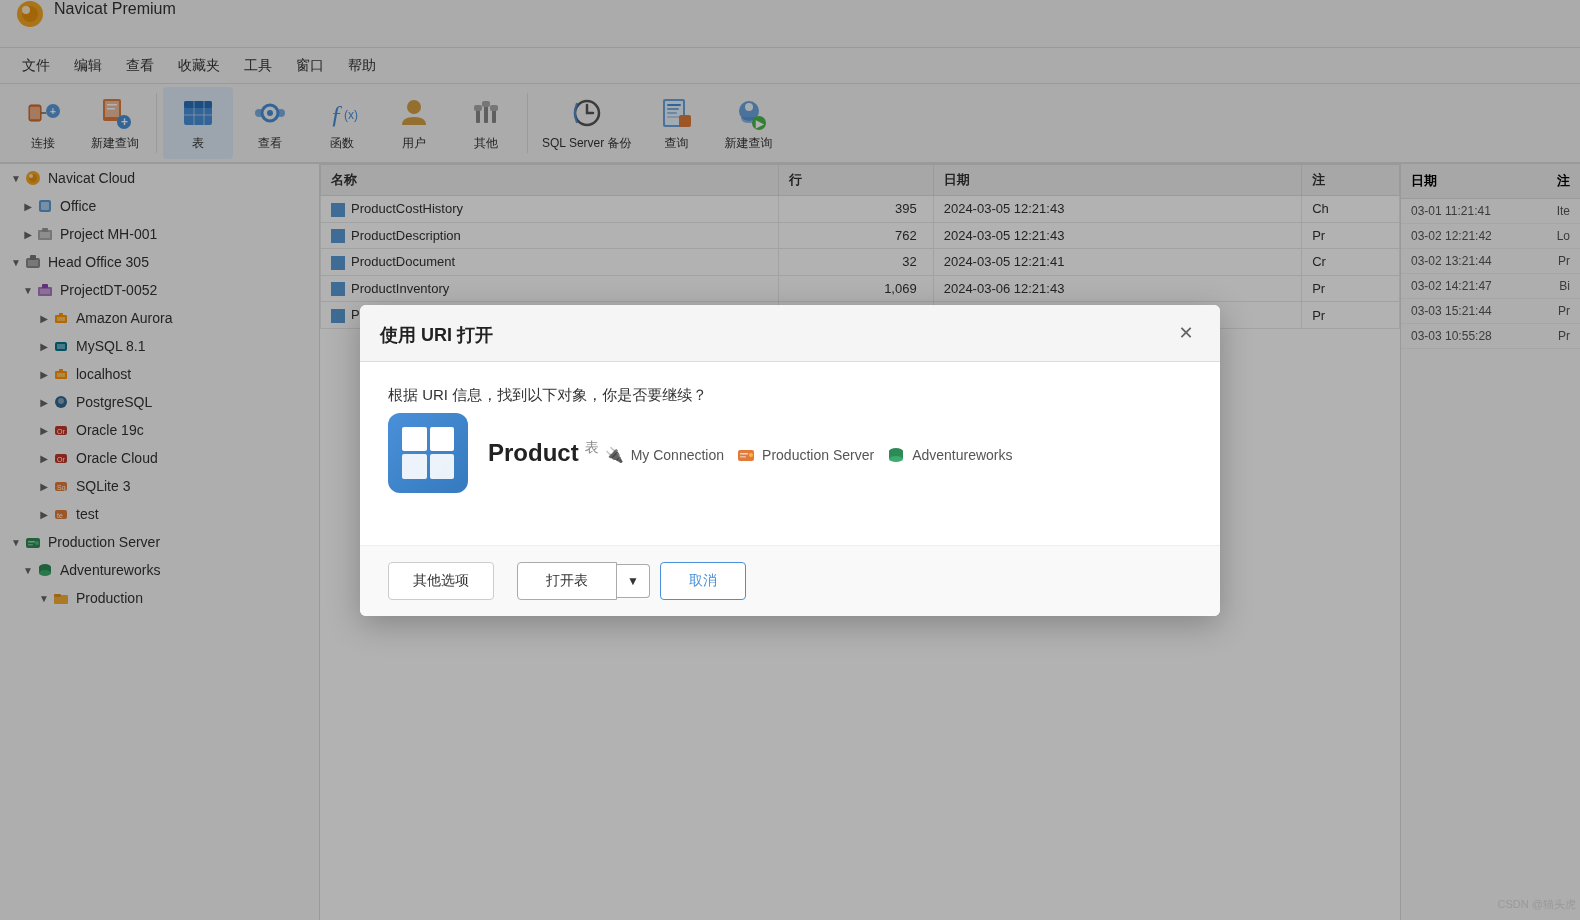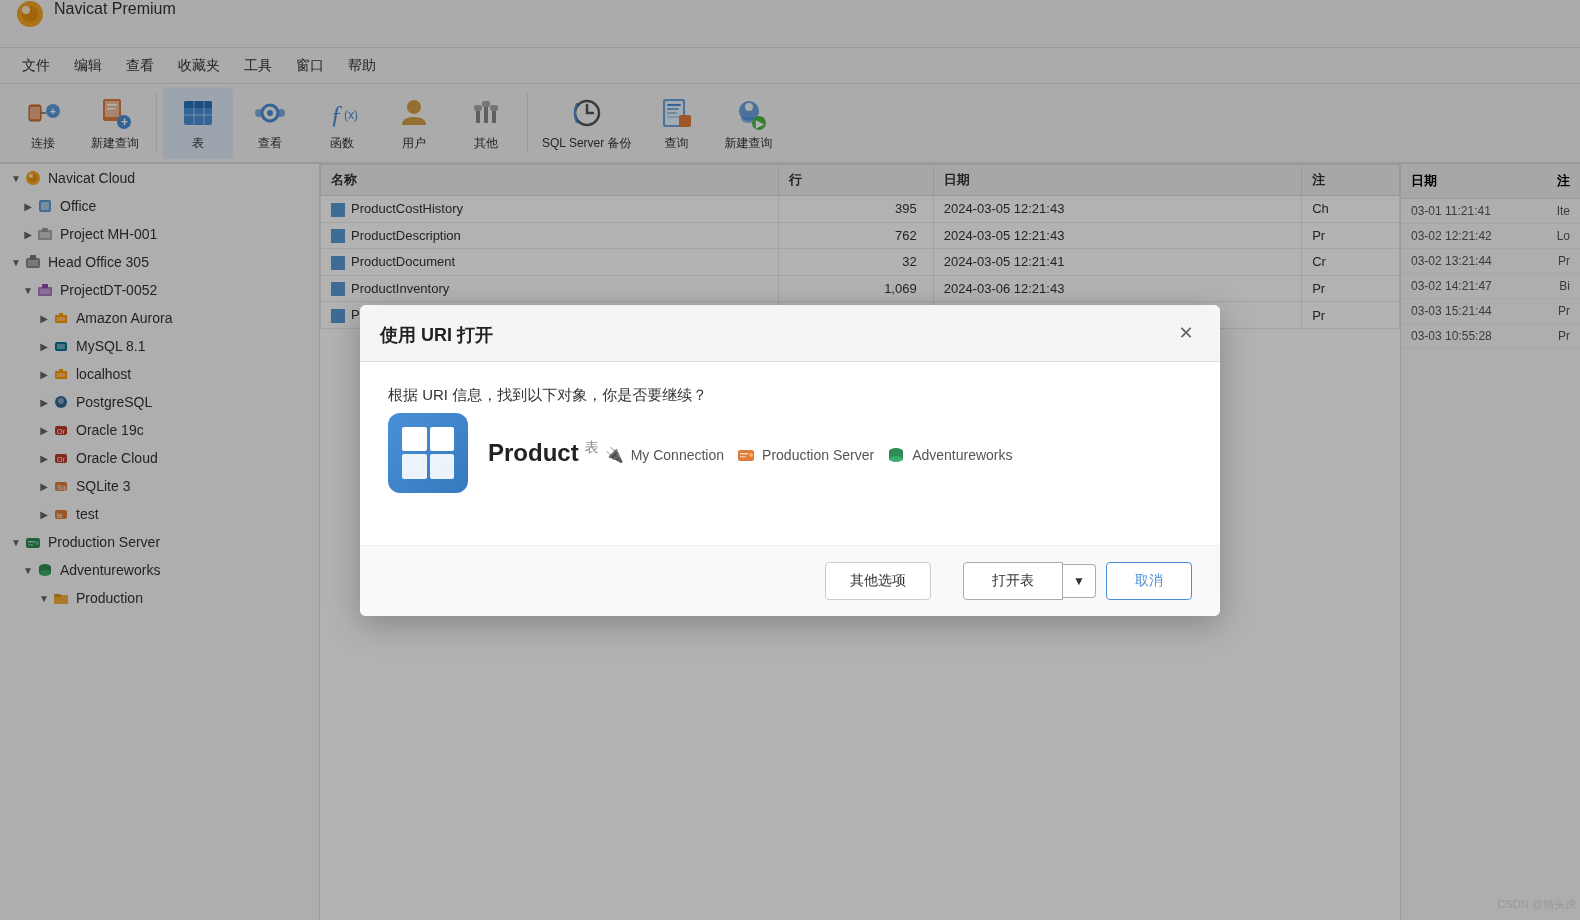--- a/index.html
+++ b/index.html
@@ -307,39 +307,39 @@
       align-items: center;
       justify-content: center;
       font-size: 16px;
     }
     .path-icon.wrench { font-size: 15px; }
     .path-icon.server { font-size: 16px; }
     .path-icon.db { font-size: 16px; color: #2e8b57; }
     .dialog-footer {
       display: flex;
       align-items: center;
-      justify-content: flex-end;
+      justify-content: flex-start;
       padding: 16px 28px;
       background: #f9f9f9;
       border-top: 1px solid #eee;
-      gap: 32px;
     }
     .btn-other {
       padding: 9px 24px;
       font-size: 14px;
       border: 1px solid #ccc;
       background: #fff;
       border-radius: 4px;
       cursor: pointer;
       color: #333;
     }
     .btn-group {
       display: flex;
       align-items: center;
       gap: 0;
+      margin-left: 23px;
     }
     .btn-open {
       padding: 9px 28px;
       font-size: 14px;
       border: 1px solid #aaa;
       background: #fff;
       border-radius: 4px 0 0 4px;
       cursor: pointer;
       color: #333;
     }

